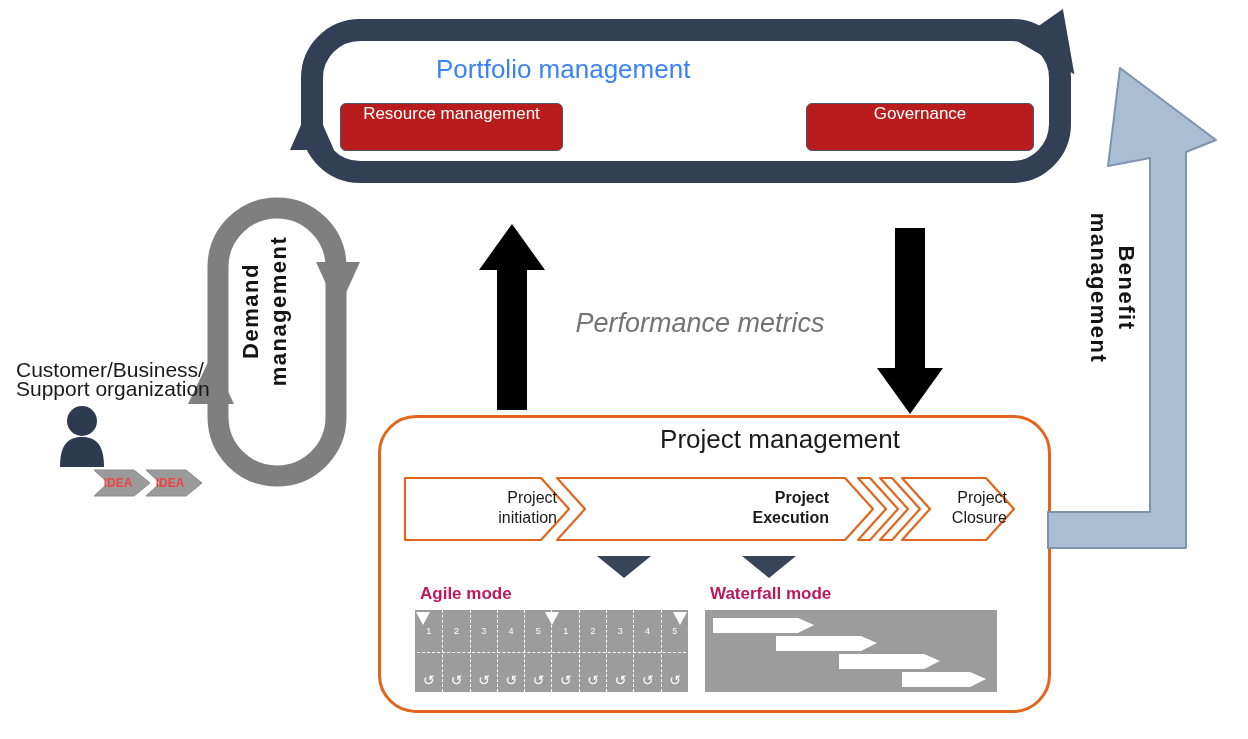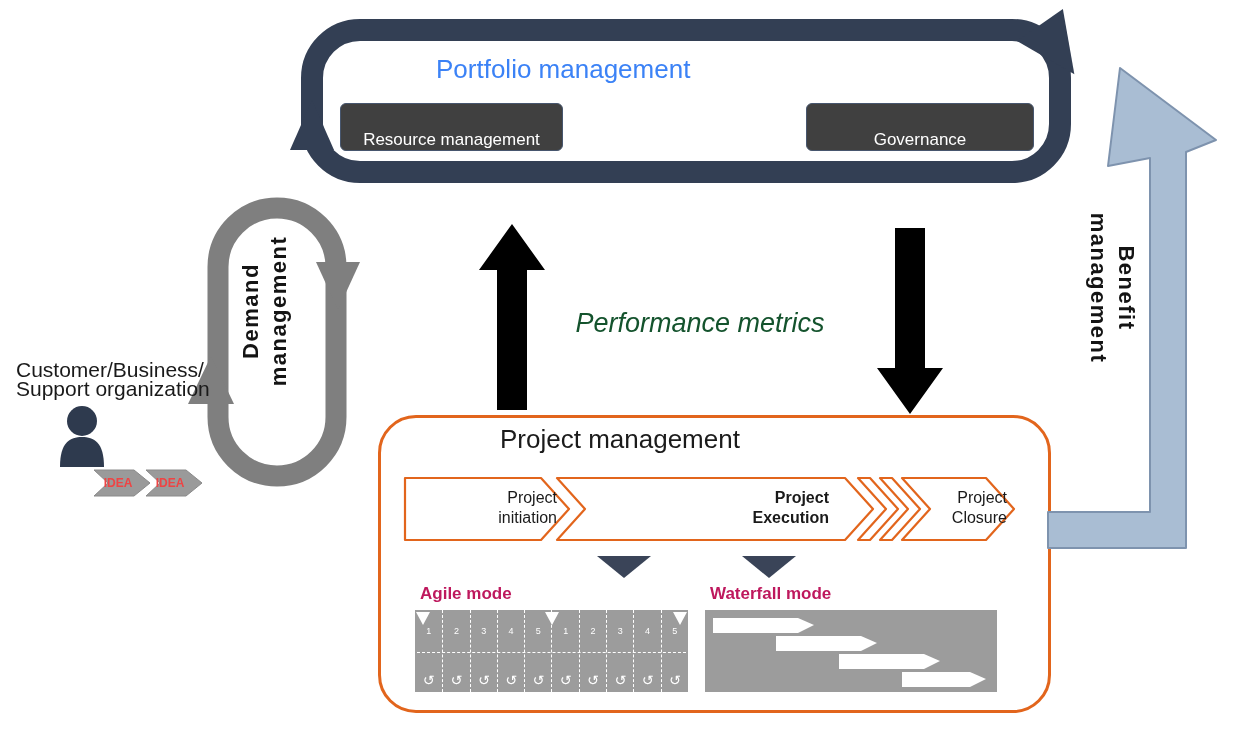--- a/index.html
+++ b/index.html
@@ -4,44 +4,44 @@
 <style>
   html,body{margin:0;padding:0;background:#fff}
   .canvas{position:relative;width:1248px;height:739px;background:#fff;overflow:hidden;
           font-family:"Liberation Sans","DejaVu Sans",sans-serif;color:#1a1a1a}
   .blk{position:absolute;z-index:1}
   .layer-svg{position:absolute;inset:0;z-index:2;pointer-events:none}
   .txt{position:absolute;z-index:3}
 
   
   .portfolio-title{left:436px;top:54px;width:500px;font-size:26px;color:#3b82f6}
-  .pbox{position:absolute;z-index:3;background:#404040;border:1px solid #47566e;border-radius:6px;
-        color:#fff;font-size:17px;display:flex;align-items:flex-end;justify-content:center}
+  .pbox{position:absolute;z-index:3;background:#b91c1c;border:1px solid #47566e;border-radius:6px;
+        color:#fff;font-size:17px;display:flex;align-items:flex-start;justify-content:center}
   .pbox1{left:340px;top:103px;width:221px;height:46px}
   .pbox2{left:570px;top:103px;width:227px;height:46px}
   .pbox3{left:806px;top:103px;width:226px;height:46px}
 
   
   .vlabel{text-align:center;font-weight:700;font-size:22px;letter-spacing:1.5px;line-height:28px;color:#141414}
   .vlabel span{display:block}
   .demand-label{left:160px;top:283px;width:210px;height:56px;transform:rotate(-90deg)}
   .benefit-label{left:1002px;top:260px;width:220px;height:56px;transform:rotate(90deg)}
 
   
   .customer-label{left:16px;top:360px;font-size:21px;line-height:19px}
   .idea-txt{position:absolute;z-index:3;font-size:12px;color:#ef4444;width:40px;text-align:center;font-weight:700}
   .idea1{left:98px;top:476px}
   .idea2{left:150px;top:476px}
 
   
-  .perf-label{left:540px;top:308px;width:320px;text-align:center;font-size:27px;font-style:italic;color:#14532d}
+  .perf-label{left:540px;top:308px;width:320px;text-align:center;font-size:27px;font-style:italic;color:#737373}
 
   
   .proj-box{left:378px;top:415px;width:667px;height:292px;border:3px solid #e2651c;border-radius:38px;background:#fff}
-  .project-title{left:500px;top:424px;width:400px;text-align:left;font-size:26px;color:#1b1b1b}
+  .project-title{left:500px;top:424px;width:400px;text-align:right;font-size:26px;color:#1b1b1b}
   .step{position:absolute;z-index:3;text-align:right;font-size:16px;line-height:20px}
   .step span{display:block}
   .step1{left:407px;top:488px;width:150px}
   .step2{left:629px;top:488px;width:200px;font-weight:700}
   .step3{left:915px;top:488px;width:92px}
 
   .mode-label{position:absolute;z-index:3;font-weight:700;font-size:17px;color:#be185d}
   .agile-mode-label{left:420px;top:584px}
   .waterfall-mode-label{left:710px;top:584px}
 

